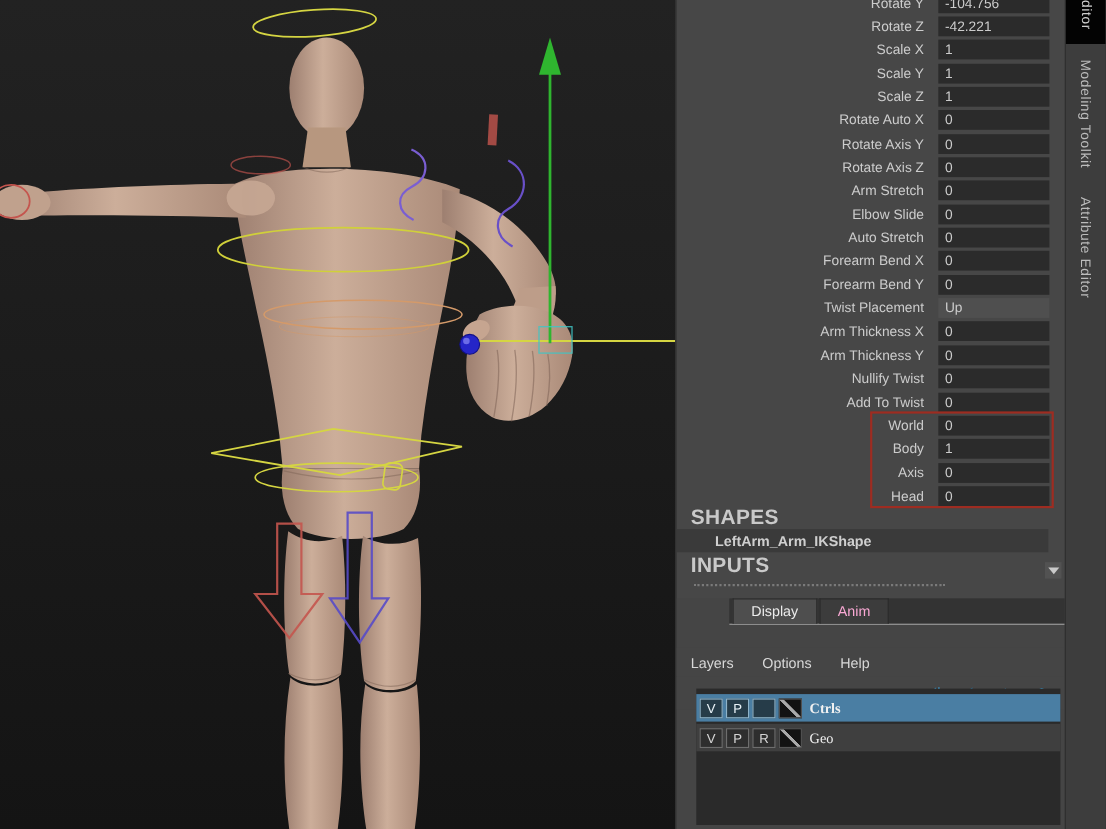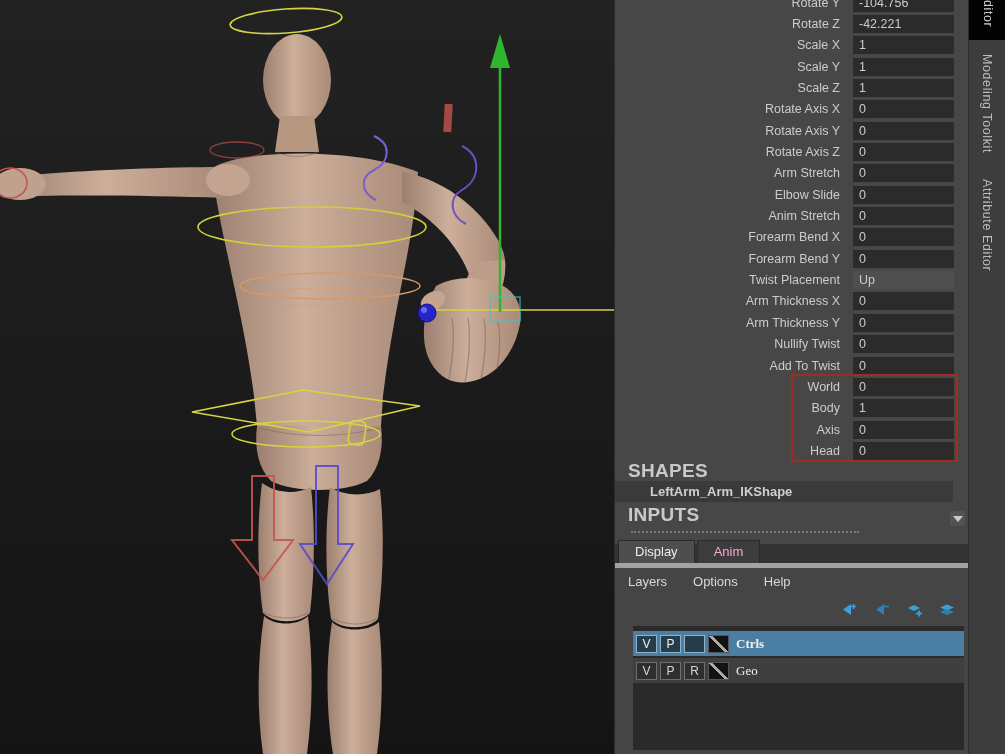--- a/index.html
+++ b/index.html
@@ -30,25 +30,25 @@
     display:flex; align-items:center; justify-content:center; }
   .tri { width:0; height:0; border-left:5px solid transparent; border-right:5px solid transparent;
     border-top:6px solid #c9c9c9; }
   .red-box { position:absolute; left:176px; top:374px; width:167px; height:88px;
     border:2px solid #9e2c21; pointer-events:none; }
   .dotted { position:absolute; top:531px; left:16px; width:228px; border-top:2px dotted #7a7a7a; }
 
   
   .layer-editor { position:absolute; top:544px; left:0; width:354px; height:210px; background:#454545; }
   .le-tabs { height:24px; background:#333333; display:flex; align-items:flex-end; padding-left:3px;
-    gap:2px; border-bottom:5px solid #a3a3a3; }
+    gap:2px; border-bottom:1px solid #a3a3a3;margin-left:48px; }
   .le-tab { padding:3px 16px 4px; font-size:13px; color:#f9a8d4; background:#3c3c3c;
     border:1px solid #2a2a2a; border-bottom:none; }
   .le-tab.active { background:#4e4e4e; color:#ececec; }
-  .le-menu { height:26px; display:flex; align-items:center; padding-left:13px; background:#454545; }
+  .le-menu { height:26px; display:flex; align-items:center; padding-left:13px; background:#454545;margin-top:21px; }
   .mi { margin-right:26px; font-size:13px; color:#d8d8d8; }
   .le-icons { height:30px; background:#454545; display:flex; justify-content:flex-end;
     align-items:center; gap:13px; padding-right:12px; }
   .licon { display:inline-flex; }
   .le-list { position:absolute; top:82px; left:18px; right:5px; bottom:4px; background:#2a2a2a; padding-top:5px; }
   .l-row { height:25px; display:flex; align-items:center; padding-left:3px; margin-bottom:2px; background:#3f3f3f; }
   .l-row.sel { background:#4a7ea3; }
   .lbox { width:21px; height:18px; border:1px solid #6e6e6e; background:#2e2e2e; color:#d5d5d5;
     font-size:12px; line-height:16px; text-align:center; margin-right:3px; }
   .l-row.sel .lbox { background:#263c49; border-color:#8fb3c9; color:#e8f2f8; }
@@ -164,41 +164,41 @@
         </div>
       <div class="ch-row">
           <div class="ch-label">Scale Y</div>
           <div class="ch-value">1</div>
         </div>
       <div class="ch-row">
           <div class="ch-label">Scale Z</div>
           <div class="ch-value">1</div>
         </div>
       <div class="ch-row">
-          <div class="ch-label">Rotate Axis X</div>
+          <div class="ch-label">Rotate Auto X</div>
           <div class="ch-value">0</div>
         </div>
       <div class="ch-row">
           <div class="ch-label">Rotate Axis Y</div>
           <div class="ch-value">0</div>
         </div>
       <div class="ch-row">
           <div class="ch-label">Rotate Axis Z</div>
           <div class="ch-value">0</div>
         </div>
       <div class="ch-row">
           <div class="ch-label">Arm Stretch</div>
           <div class="ch-value">0</div>
         </div>
       <div class="ch-row">
           <div class="ch-label">Elbow Slide</div>
           <div class="ch-value">0</div>
         </div>
       <div class="ch-row">
-          <div class="ch-label">Anim Stretch</div>
+          <div class="ch-label">Auto Stretch</div>
           <div class="ch-value">0</div>
         </div>
       <div class="ch-row">
           <div class="ch-label">Forearm Bend X</div>
           <div class="ch-value">0</div>
         </div>
       <div class="ch-row">
           <div class="ch-label">Forearm Bend Y</div>
           <div class="ch-value">0</div>
         </div>

